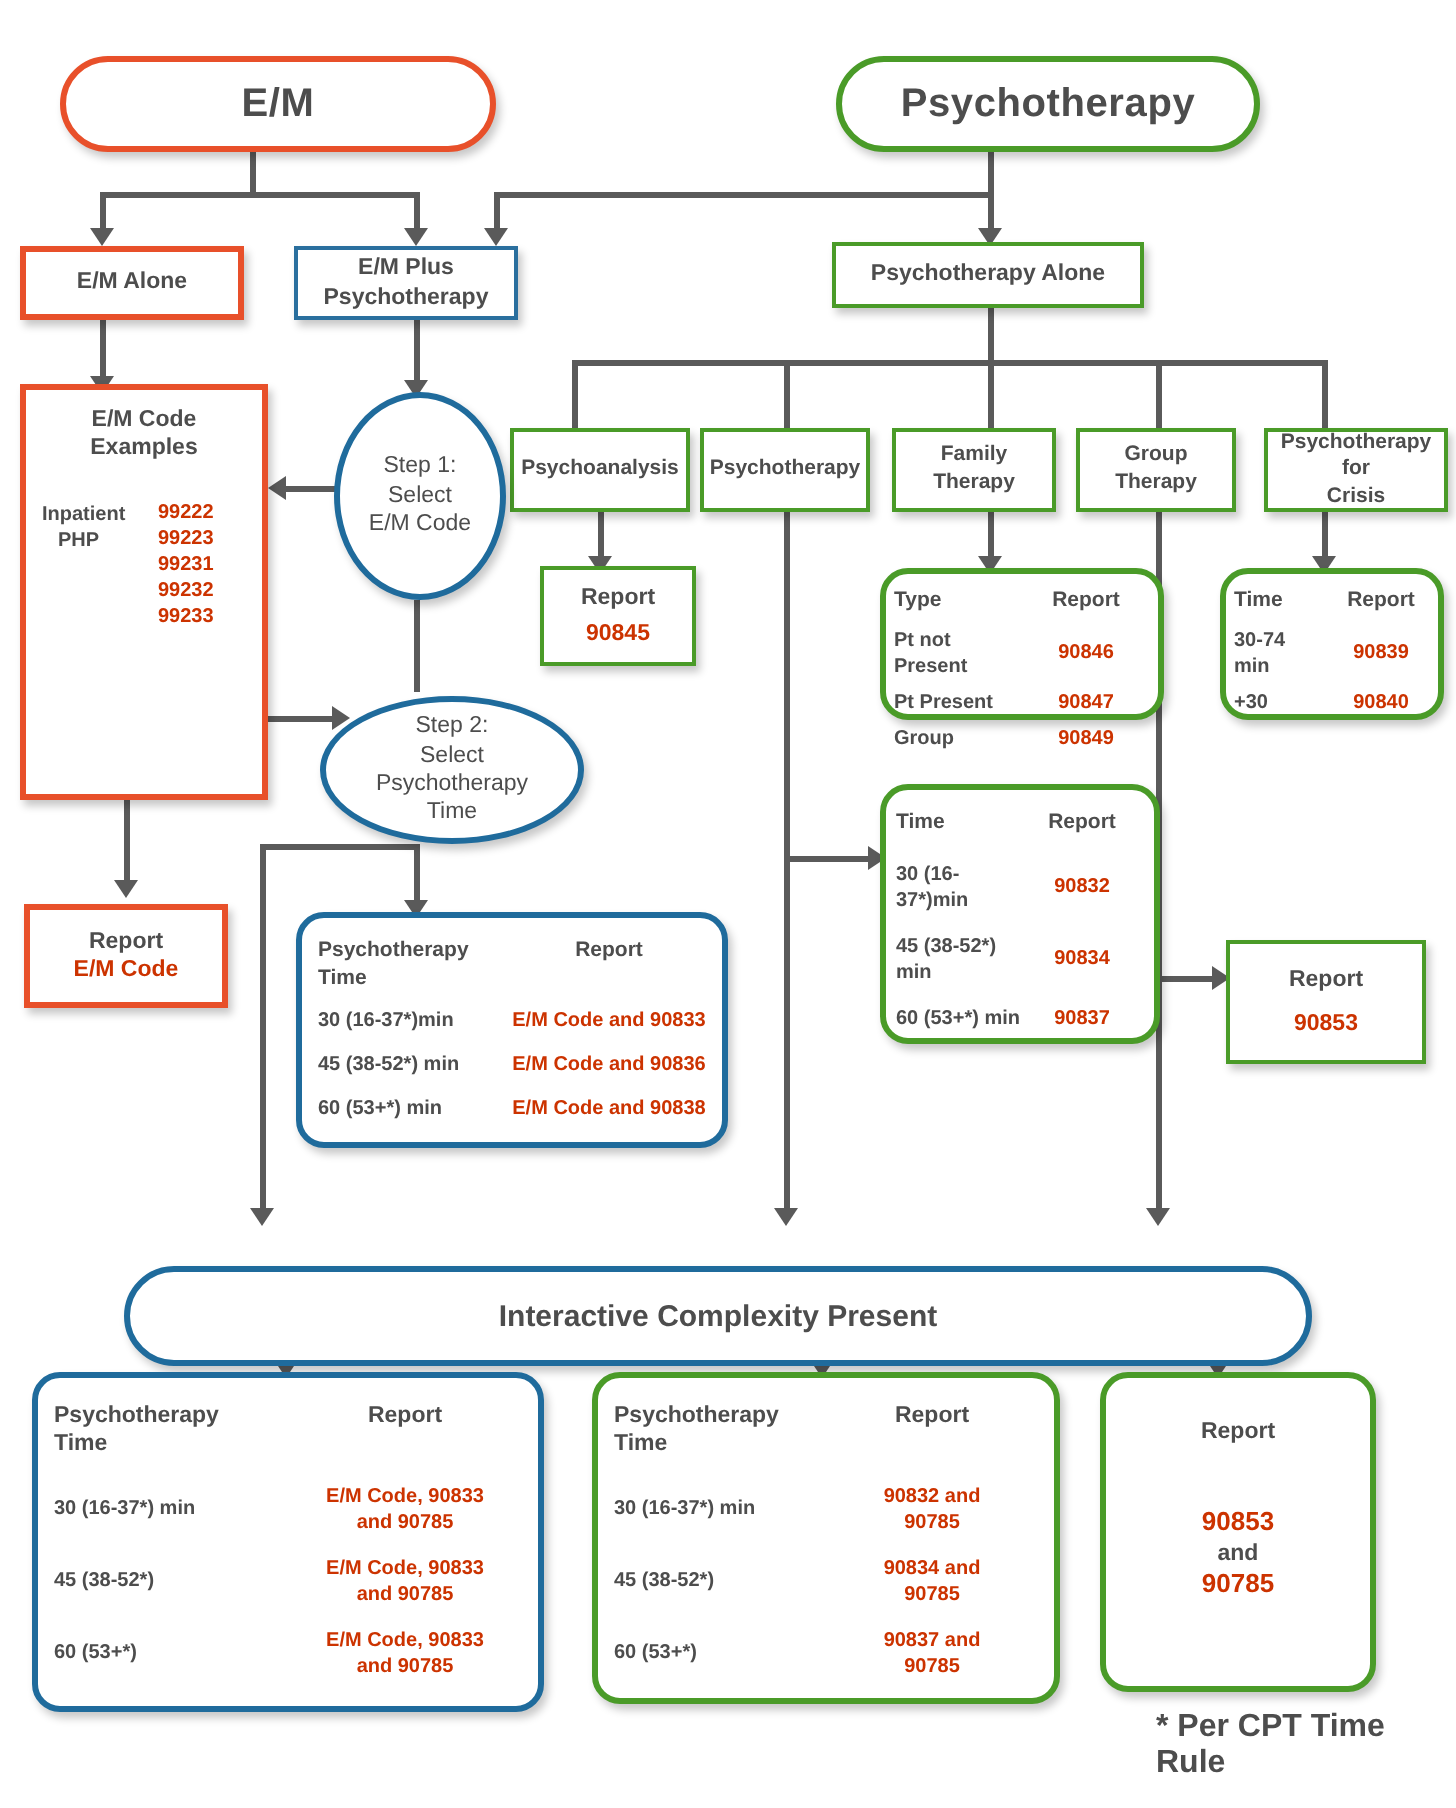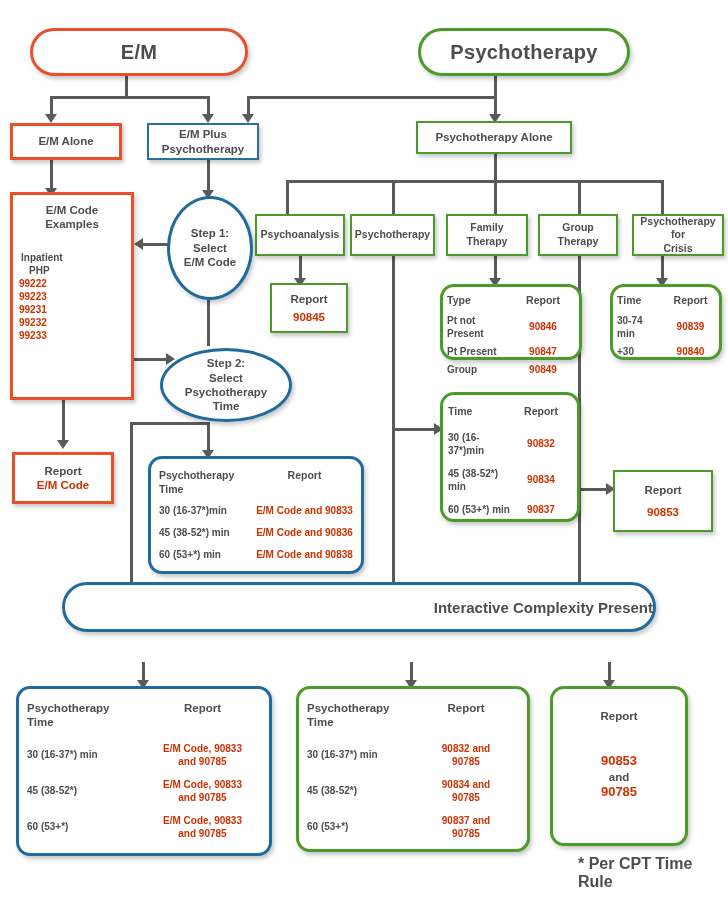--- a/index.html
+++ b/index.html
@@ -43,21 +43,21 @@
     position:absolute;
     box-sizing:border-box;
     background:#ffffff;
     border-radius:50%;
     display:flex;
     flex-direction:column;
     align-items:center;
     justify-content:center;
     text-align:center;
     color:#4d4d4d;
-    font-weight:bold;
+    font-weight:normal;
     box-shadow:2px 3px 4px rgba(0,0,0,.22);
   }
   .ellipse.blue-ell{border:3px solid #1f6b9c;}
 
   .title-xl{font-size:20px;letter-spacing:.3px;}
   .title-lg{font-size:15px;}
   .t13{font-size:11.5px;line-height:1.25;}
   .t12{font-size:10.5px;line-height:1.3;}
   .t11{font-size:10px;line-height:1.3;}
 
@@ -239,21 +239,21 @@
     <span>Select</span>
     <span>Psychotherapy</span>
     <span>Time</span>
   </div>
 
   <div class="panel orange-thick" style="left:10px;top:192px;width:124px;height:208px;">
     <div class="t13" style="text-align:center;font-weight:bold;margin-bottom:12px;">
       <div>E/M Code</div>
       <div>Examples</div>
     </div>
-    <div style="display:flex;margin-top:18px;flex-direction:column;">
+    <div style="display:flex;margin-top:18px;">
       <div class="t11" style="width:58px;padding-left:2px;padding-top:1px;font-weight:bold;">
         <div>Inpatient</div>
         <div style="padding-left:8px;">PHP</div>
       </div>
       <div class="t11 code" style="flex:1;text-align:left;">
         <div>99222</div>
         <div>99223</div>
         <div>99231</div>
         <div>99232</div>
         <div>99233</div>
@@ -354,21 +354,21 @@
     </div>
     <div class="prow t11">
       <div class="cl">60 (53+*) min</div>
       <div class="cr">
         <span class="code">E/M Code and</span>
         <span class="code">90838</span>
       </div>
     </div>
   </div>
 
-  <div class="node blue-thick pill title-lg" style="left:62px;top:582px;width:594px;height:50px;border-radius:25px;align-items:flex-end;">
+  <div class="node blue-thick pill title-lg" style="left:62px;top:633px;width:594px;height:50px;border-radius:25px;">
     <span>Interactive Complexity Present</span>
   </div>
 
   <div class="panel blue-thick round-lg" style="left:16px;top:686px;width:256px;height:170px;padding:12px 8px;">
     <div class="phead t13" style="margin-bottom:12px;align-items:flex-start;">
       <div class="cl">
         <div>Psychotherapy</div>
         <div>Time</div>
       </div>
       <div class="cr">Report</div>

